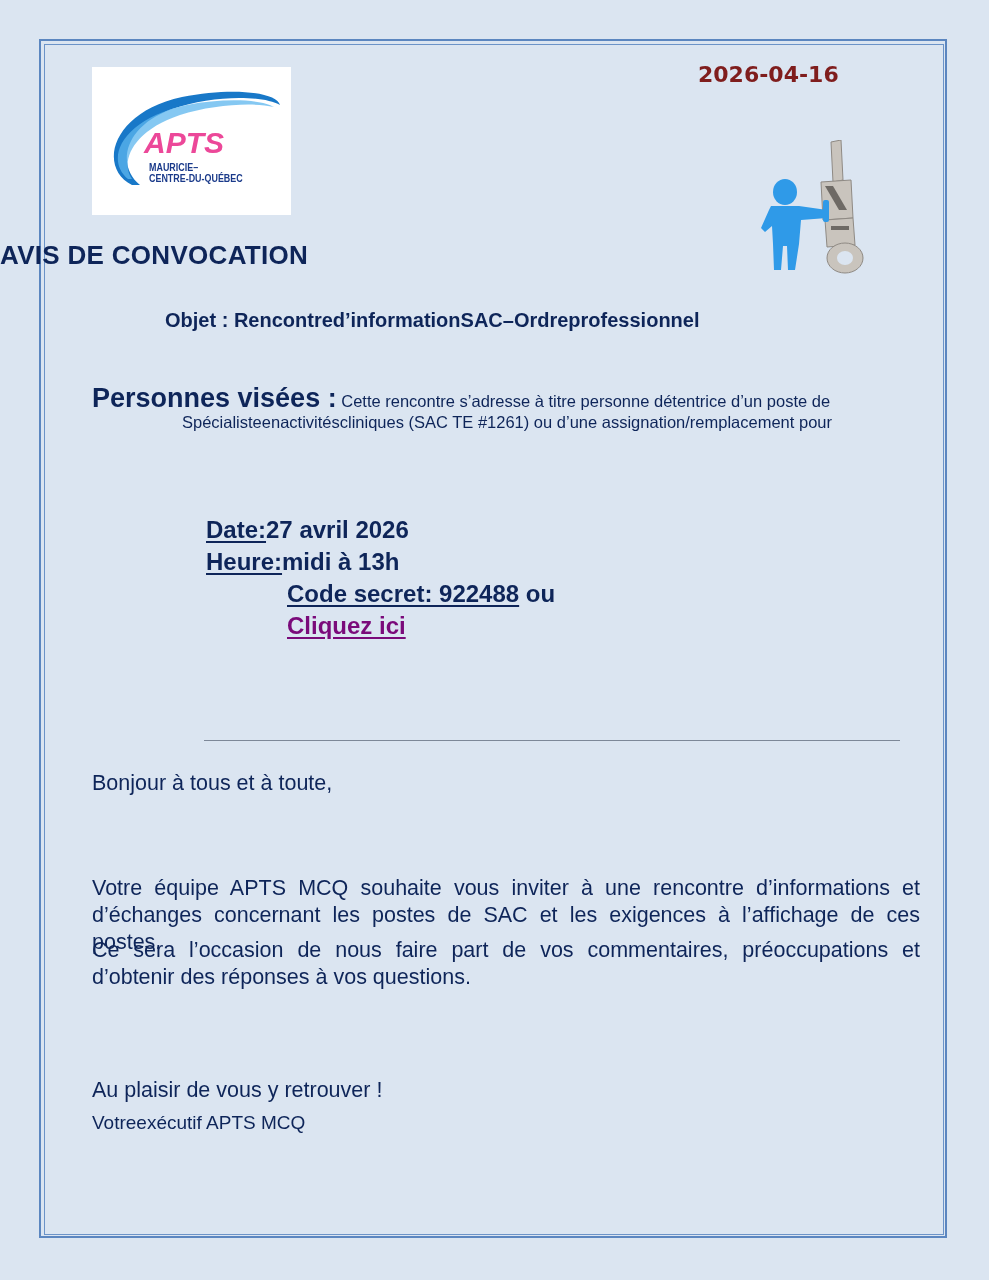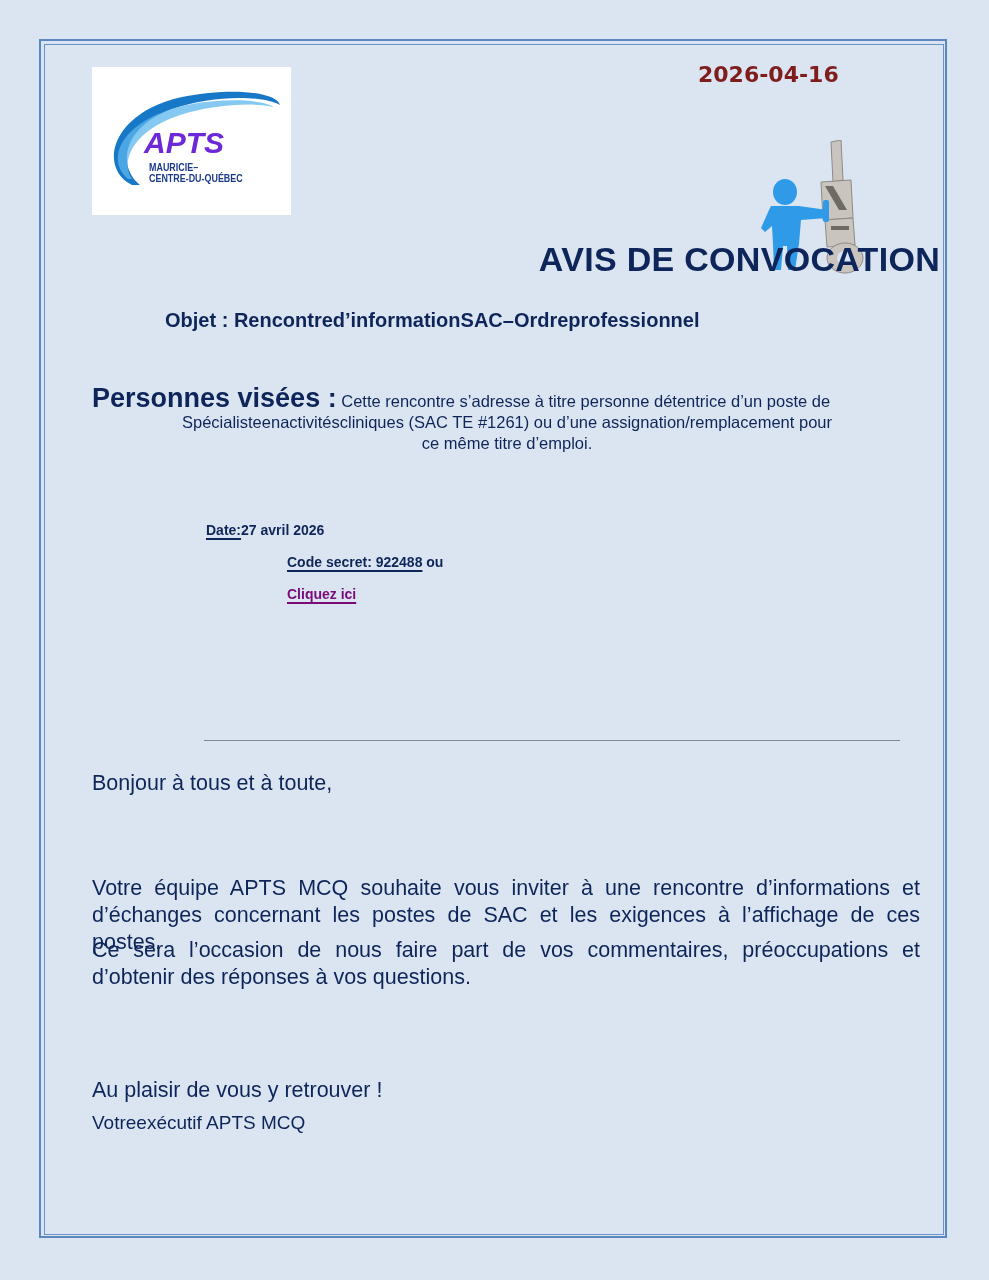--- a/index.html
+++ b/index.html
@@ -47,21 +47,21 @@
       top: 0;
     }
     .logo-apts {
       position: absolute;
       left: 52px;
       top: 61px;
       font-family: "Liberation Sans", sans-serif;
       font-weight: bold;
       font-style: italic;
       font-size: 30px;
-      color: #6d28d9;
+      color: #ec4899;
       letter-spacing: 0px;
       line-height: 30px;
       text-align: right;
     }
     .logo-sub {
       position: absolute;
       left: 57px;
       top: 95px;
       font-family: "Liberation Sans", sans-serif;
       font-weight: bold;
@@ -87,23 +87,23 @@
       left: 755px;
       top: 140px;
       width: 120px;
       height: 135px;
     }
     .title {
       position: absolute;
       left: 0;
       width: 940px;
       top: 240px;
-      text-align: right;
-      font-weight: bold;
-      font-size: 34px;
+      text-align: left;
+      font-weight: bold;
+      font-size: 26px;
       color: #0e2559;
       letter-spacing: 0.3px;
     }
     .objet {
       position: absolute;
       left: 165px;
       top: 309px;
       font-weight: bold;
       font-size: 20px;
       color: #0e2559;
@@ -124,21 +124,21 @@
     }
     .personnes .line1 {
       text-align: left;
       display: block;
     }
     .details {
       position: absolute;
       left: 206px;
       top: 514px;
       font-weight: bold;
-      font-size: 14px;
+      font-size: 24px;
       line-height: 32px;
       color: #0e2559;
     }
     .details .row {
       white-space: nowrap;
     }
     .details .u {
       text-decoration: underline;
       text-decoration-thickness: 2px;
       text-underline-offset: 3px;
@@ -225,26 +225,28 @@
   </svg>
 </div>
 
 <div class="title">AVIS DE CONVOCATION</div>
 
 <div class="objet">Objet : Rencontred’informationSAC–Ordreprofessionnel</div>
 
 <div class="personnes">
   <span class="line1"><span class="lbl">Personnes visées :</span><span> Cette rencontre s’adresse à titre personne détentrice d’un poste de</span></span>
   <div>Spécialisteenactivitéscliniques (SAC TE #1261) ou d’une assignation/remplacement pour</div>
-  <div>ce même titre d’emploi.</div>
 </div>
 
 <div class="details">
   <div class="row">
     <span class="u">Date:</span><span>27 avril 2026</span>
+  </div>
+  <div class="row">
+    <span class="u">Heure:</span><span>midi à 13h</span>
   </div>
   <div class="row indent">
     <span class="u">Code secret: 922488</span><span> ou</span>
   </div>
   <div class="row indent">
     <a class="link">Cliquez ici</a>
   </div>
 </div>
 
 <div class="divider"></div>

